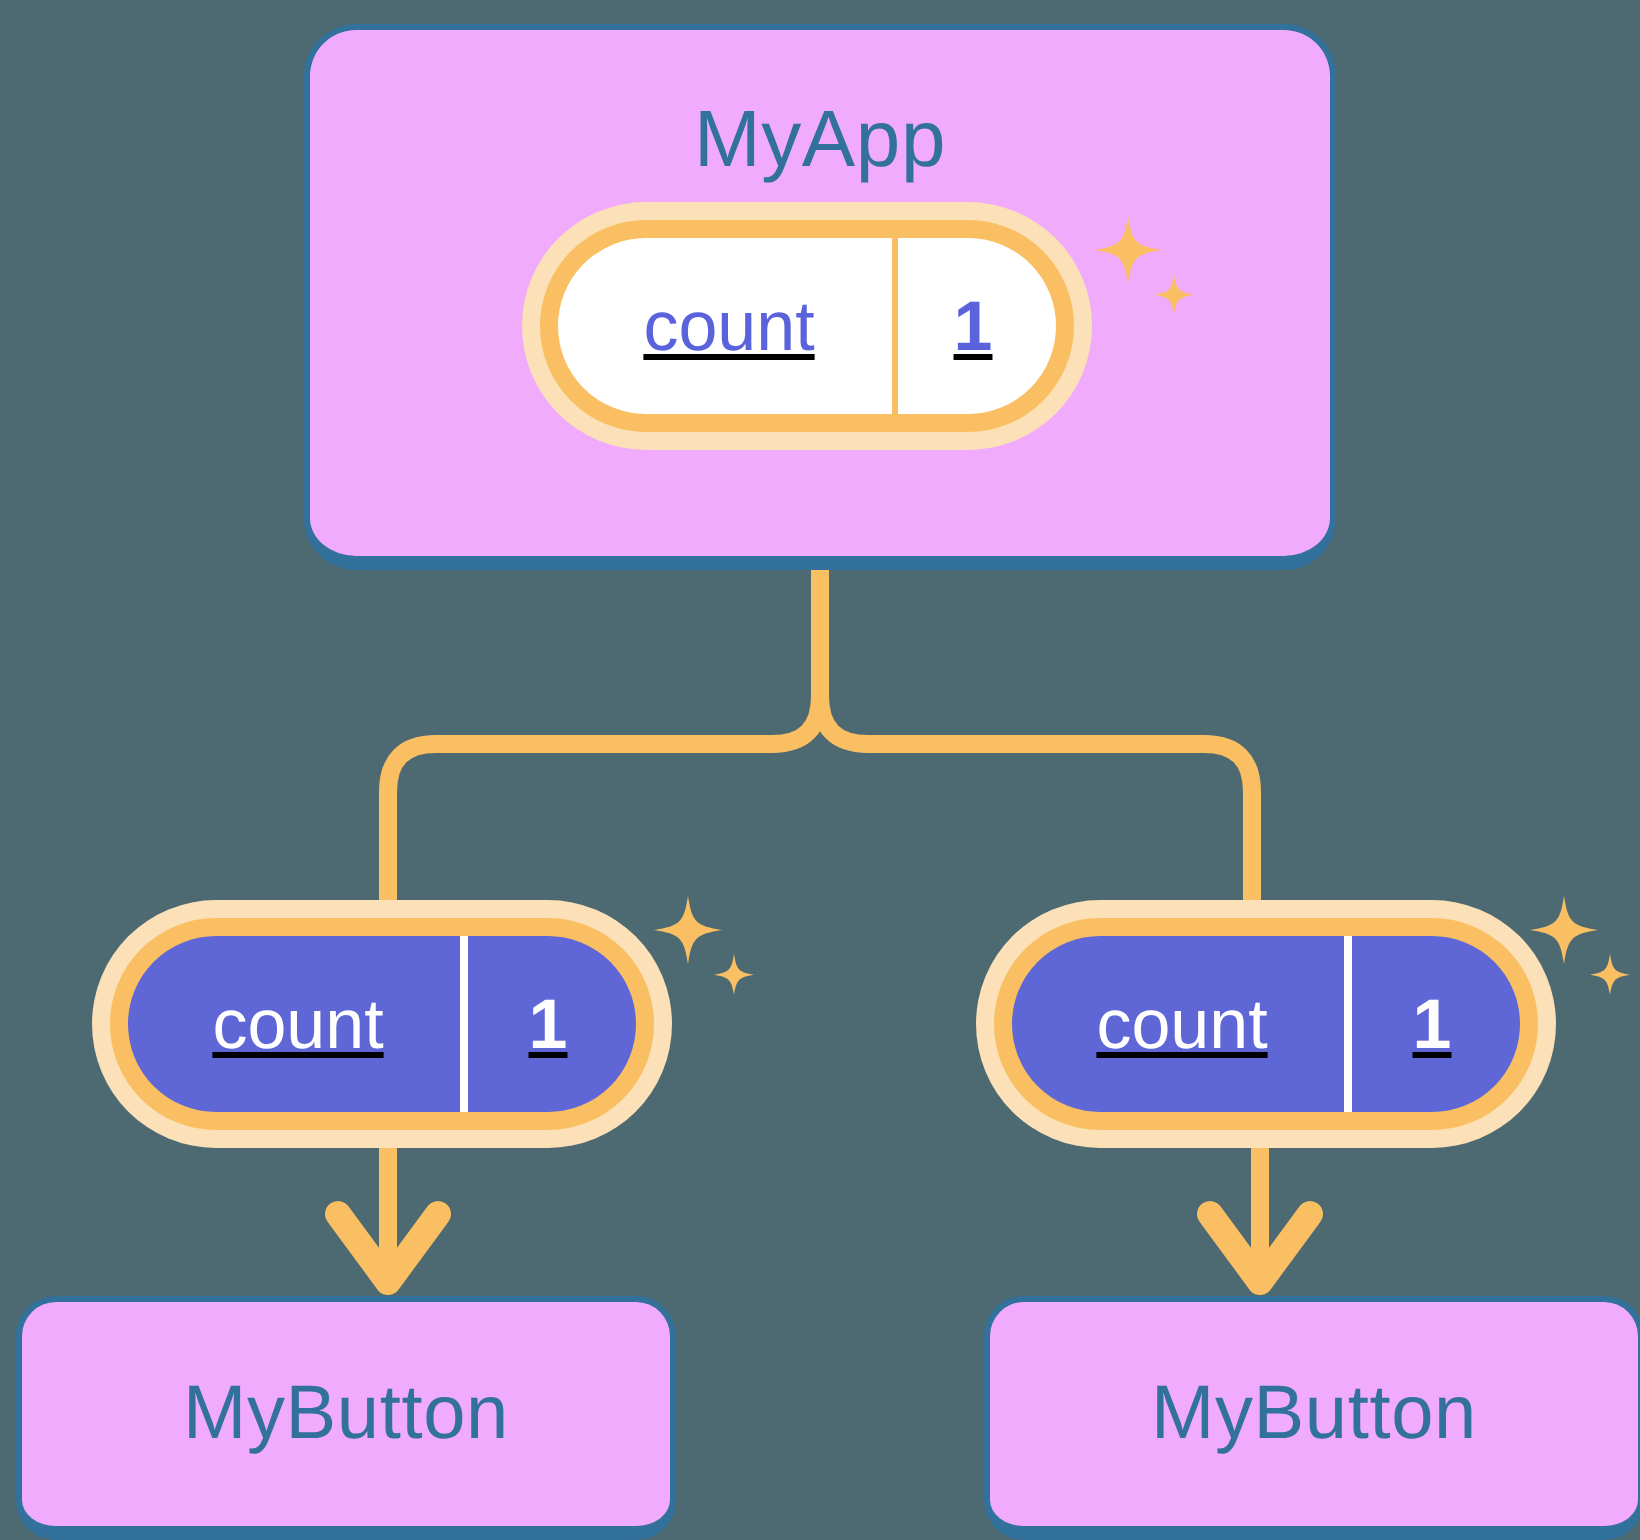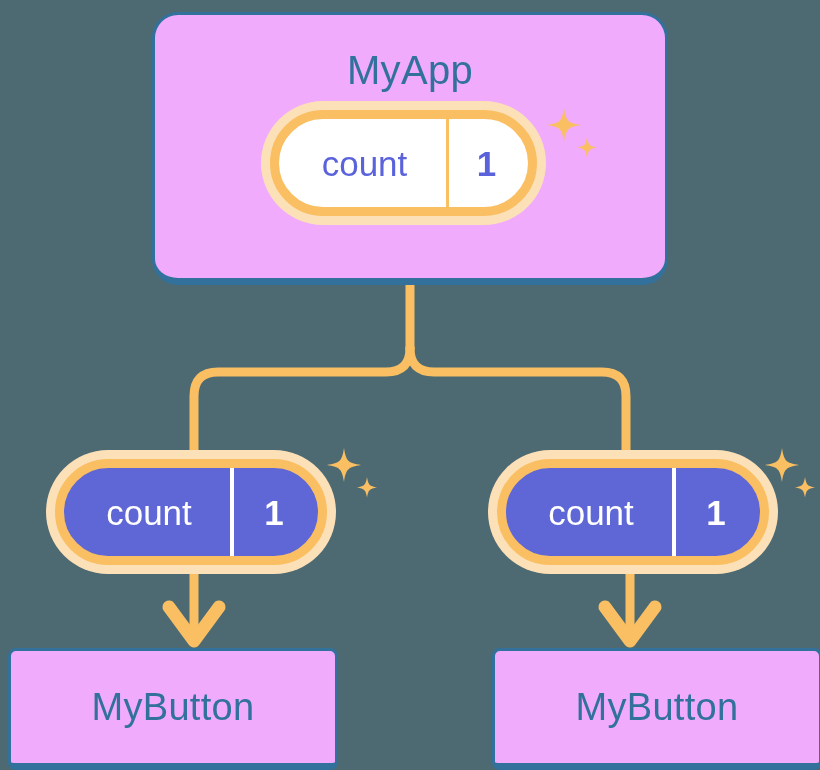--- a/index.html
+++ b/index.html
@@ -62,21 +62,21 @@
     white-space: nowrap;
   }
 
   #app-card .card-title {
     margin-top: 35px;
   }
 
   .button-card {
     width: 330px;
     height: 122px;
-    border-radius: 8px;
+    border-radius: 20px;
     justify-content: center;
   }
 
   #button-card-left {
     left: 8px;
     top: 648px;
   }
 
   #button-card-right {
     left: 492px;
@@ -96,20 +96,21 @@
 
   .pill {
     position: relative;
     display: flex;
     align-items: stretch;
     box-sizing: border-box;
     border-radius: 999px;
     border: 9px solid #fabf62;
     box-shadow: 0 0 0 9px #fce0b7;
     height: 106px;
+    text-decoration: underline;
   }
 
   .pill-key,
   .pill-val {
     display: flex;
     align-items: center;
     justify-content: center;
     font-size: 35px;
     line-height: 1;
     box-sizing: border-box;

